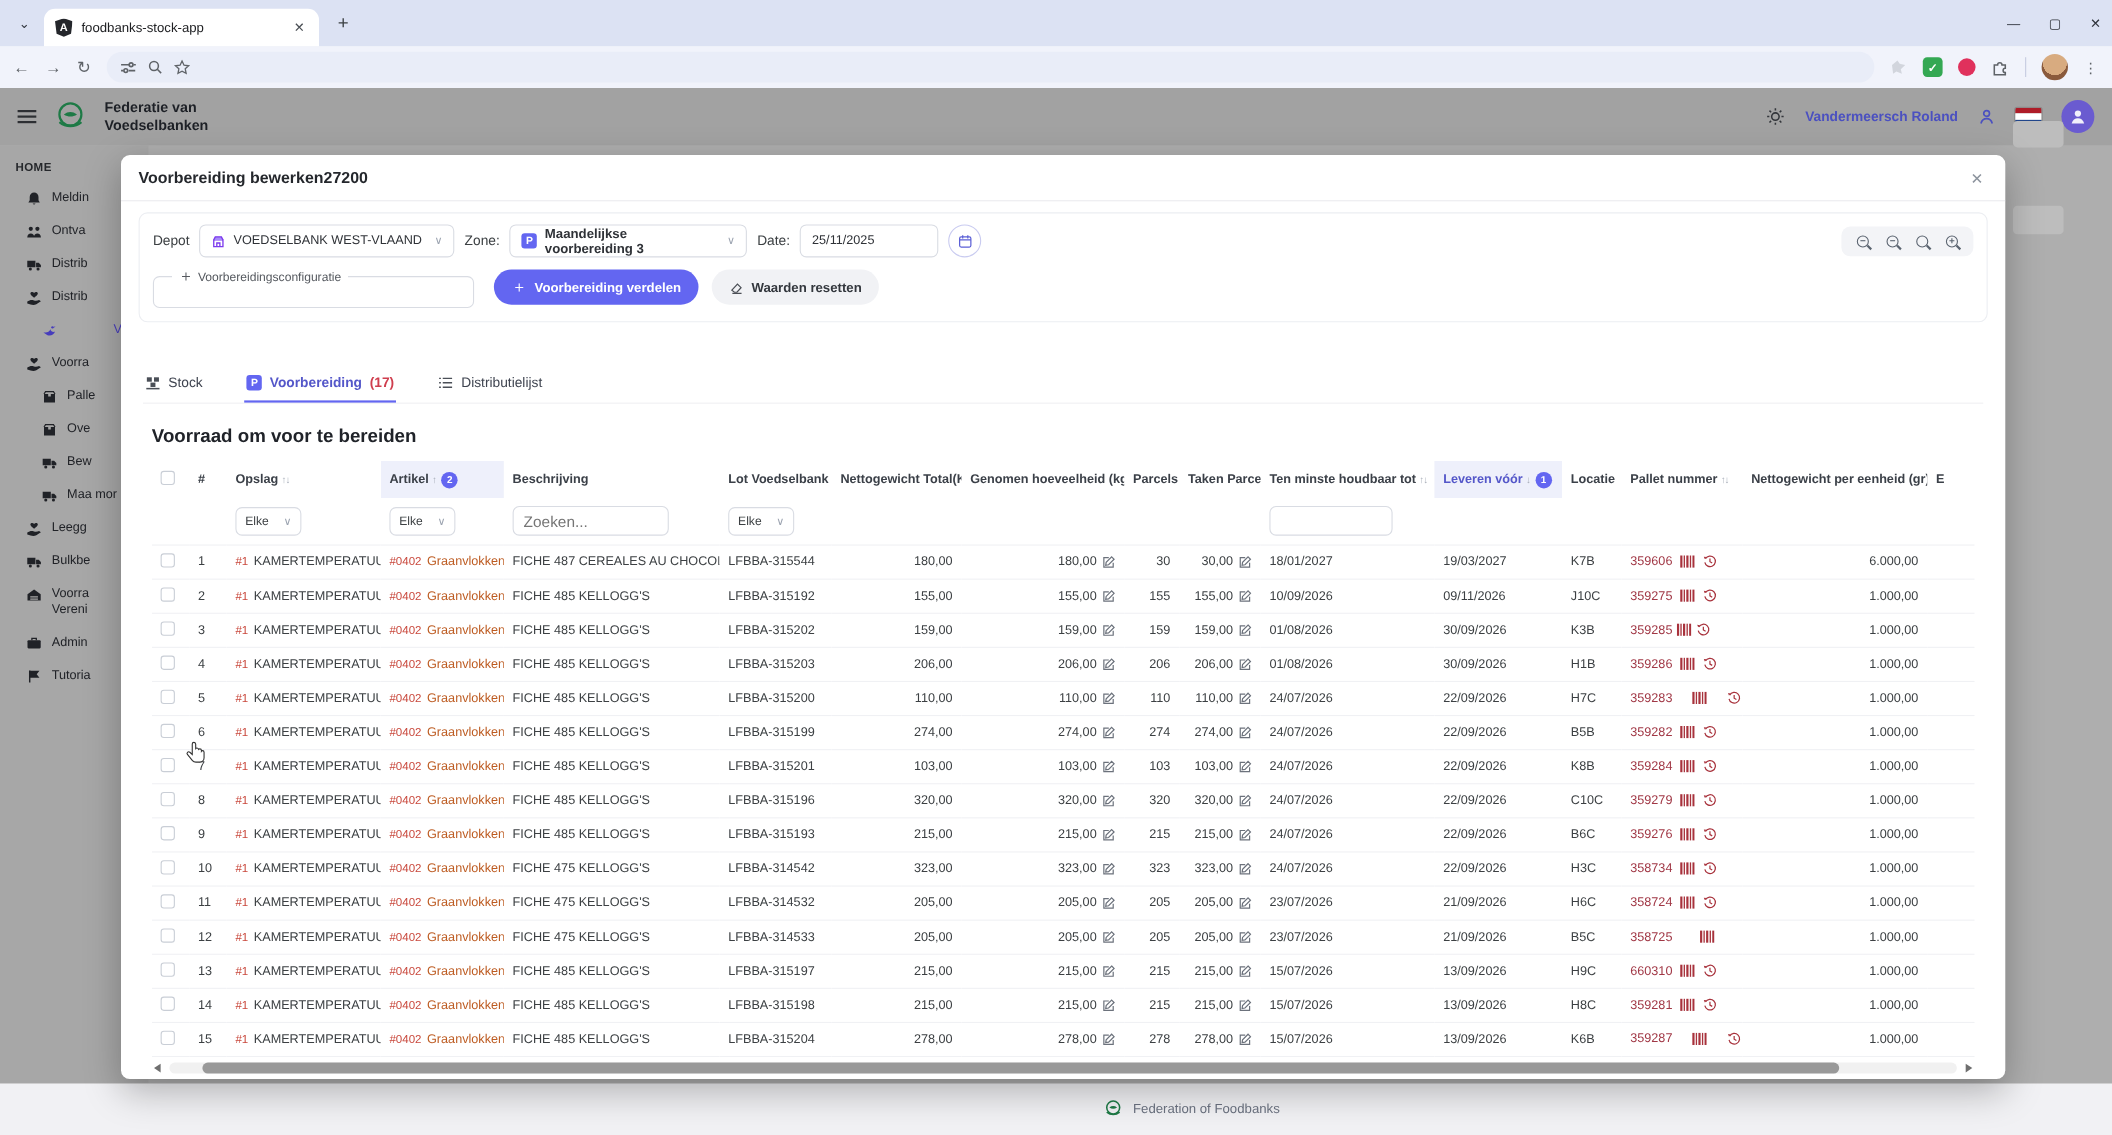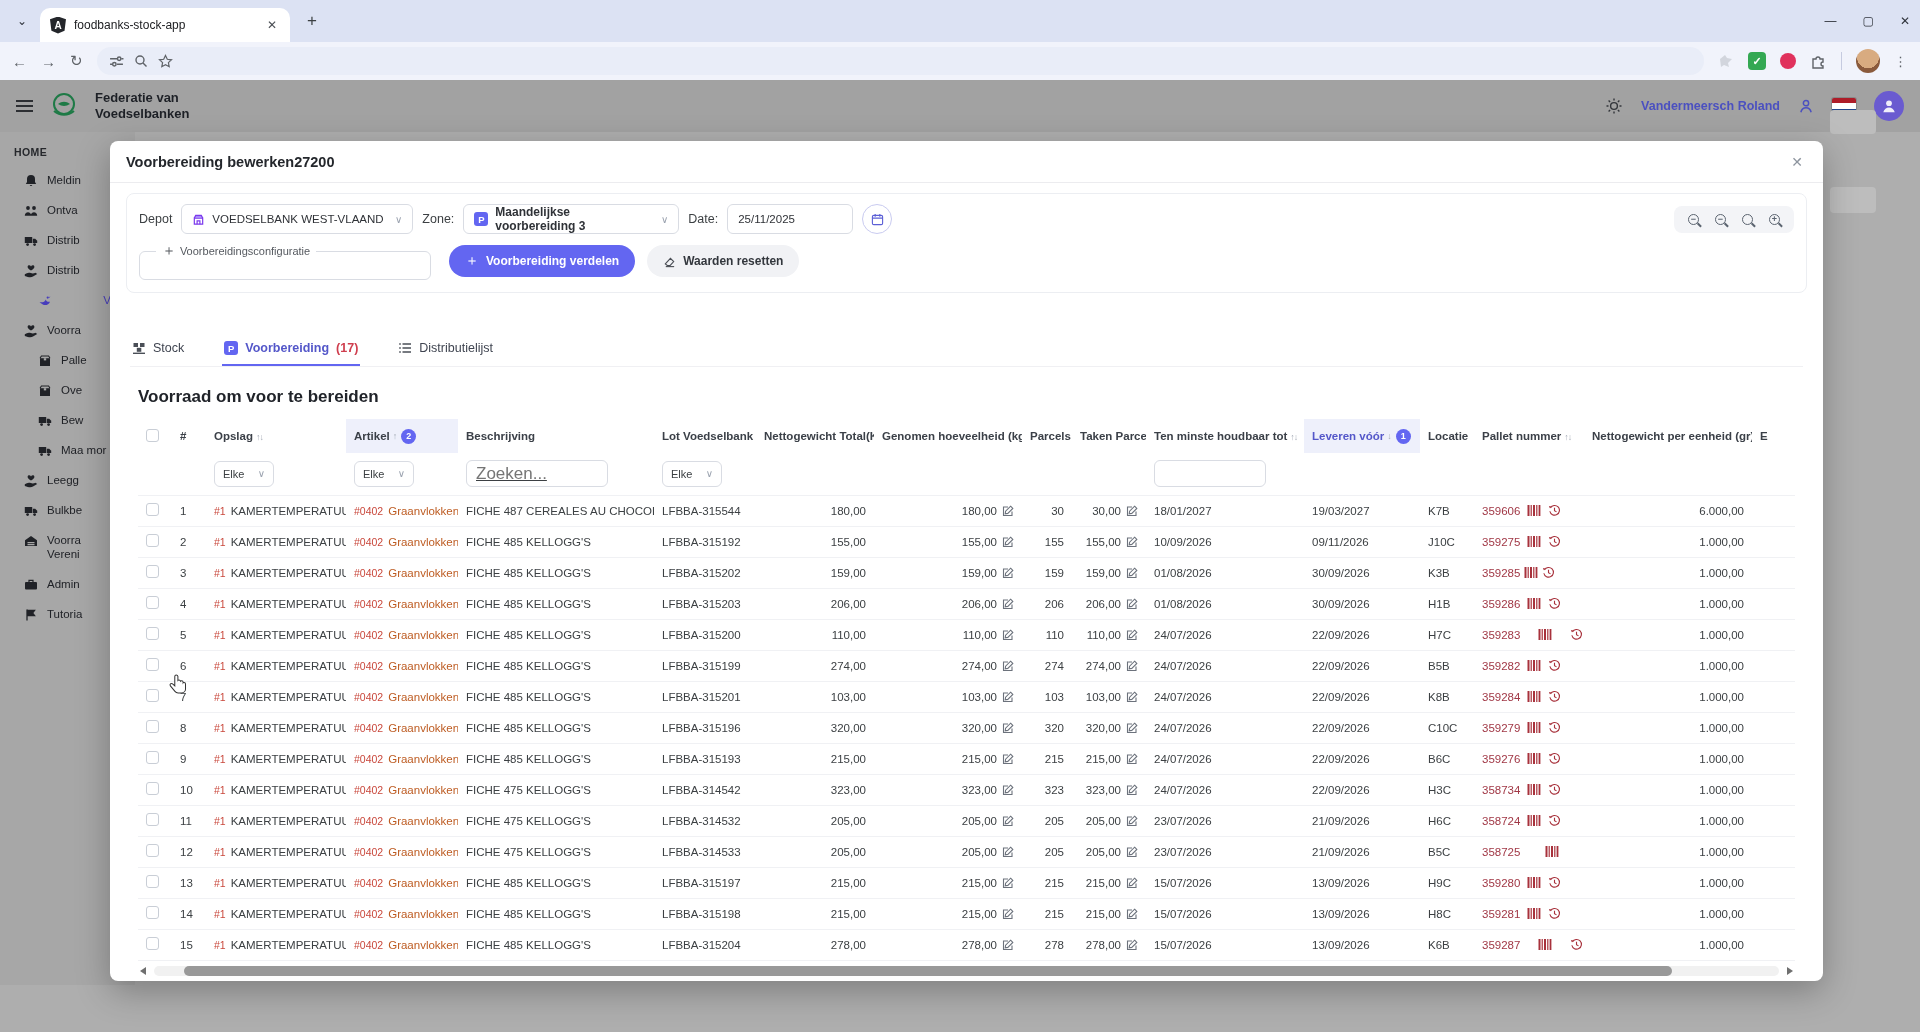--- a/index.html
+++ b/index.html
@@ -86,21 +86,21 @@
 
   .table-clip { margin:0 12px; overflow:hidden; position:relative; }
   table { border-collapse:collapse; table-layout:fixed; width:1674px; }
   thead th { height:34px; font-size:11.5px; font-weight:600; color:#3b4048; text-align:left; padding:0 8px; white-space:nowrap; overflow:hidden; }
   th.hl { background:#eef0fb; }
   th.hl.accent .h-lbl { color:#5457c9; }
   .sort { font-size:9px; color:#a7adb8; letter-spacing:-1px; margin-left:3px; }
   .badge { width:15px; height:15px; border-radius:50%; background:#6366f1; color:#fff; font-size:9px; display:inline-flex; align-items:center; justify-content:center; margin-left:5px; vertical-align:middle; }
   tr.filters td { height:42px; padding:0 8px; border-bottom:1px solid #f0f1f4; }
   .f-select { width:60px; height:26px; border:1px solid #d9dce3; border-radius:6px; display:flex; align-items:center; justify-content:space-between; padding:0 8px; font-size:11px; color:#3c4043; }
-  .f-input { width:100%; max-width:142px; height:27px; border:1px solid #d9dce3; border-radius:6px; padding:0 9px; font-size:17px; color:#3c4043; font-family:"Liberation Sans",sans-serif;text-decoration:underline; }
+  .f-input { width:100%; max-width:142px; height:27px; border:1px solid #d9dce3; border-radius:6px; padding:0 9px; font-size:14px; color:#3c4043; font-family:"Liberation Sans",sans-serif; }
   tbody td { height:31px; border-bottom:1px solid #f0f1f4; font-size:11.5px; color:#3c4043; padding:0 8px; white-space:nowrap; overflow:hidden; }
   td.num, th.num { text-align:right; }
   .cell-flex { display:flex; align-items:center; justify-content:flex-end; gap:5px; }
   .code-red { color:#c9483c; margin-right:5px; font-size:10.5px; }
   .art-name { color:#bd5b21; }
   .pallet-link { color:#a13846; }
   .cb { width:13px; height:13px; border:1.5px solid #c9ced6; border-radius:3px; background:#fff; display:inline-block; }
 
   .hscroll { margin:4px 14px 0; height:12px; position:relative; }
   .hs-arrow { position:absolute; top:2px; width:0; height:0; border-top:4px solid transparent; border-bottom:4px solid transparent; }
@@ -388,20 +388,30 @@
                 <path d="M3 2.5h7.5L8.5 5l2 2.5H3" fill="#202227"></path>
               </g>
             </svg>
           </span>
           <span class="lbl">Tutoria</span>
         </div>
       </div>
   </div>
   <div class="bg-box" style="top:30px;height:24px"></div>
   <div class="bg-box" style="top:107px;height:26px"></div>
+  <div class="app-footer">
+    <div class="footer-inner">
+      <svg width="20" height="20" viewBox="0 0 34 34">
+        <circle cx="17" cy="15" r="10" fill="none" stroke="#1e7a46" stroke-width="2.4"></circle>
+        <path d="M7 22c6 5 14 5 20 0" fill="none" stroke="#1e7a46" stroke-width="2.4"></path>
+        <path d="M11 15c4-3 8-3 12 0-4 2.5-8 2.5-12 0z" fill="#1e7a46"></path>
+      </svg>
+      <span class="footer-text">Federation of Foodbanks</span>
+    </div>
+  </div>
 </div>
 
 <div class="modal">
   <div class="modal-head">
     <div class="modal-title">Voorbereiding bewerken27200</div>
     <div class="modal-close">✕</div>
   </div>
   <div class="modal-body">
     <div class="form-panel">
       <div class="form-row">
@@ -1377,21 +1387,21 @@
                       </g>
                     </svg>
                   </span>
                 </span>
               </td>
               <td><span>15/07/2026</span></td>
               <td><span>13/09/2026</span></td>
               <td><span>H9C</span></td>
               <td>
                 <span style="display:flex;align-items:center;gap:7px">
-                  <span class="pallet-link">359280</span>
+                  <span class="pallet-link">660310</span>
                   <span>
                     <svg width="14" height="13" viewBox="0 0 14 13">
                       <g fill="#a8323c">
                         <rect x="0.5" y="1" width="2" height="11"></rect>
                         <rect x="3.6" y="1" width="1.2" height="11"></rect>
                         <rect x="6" y="1" width="2" height="11"></rect>
                         <rect x="9.2" y="1" width="1.2" height="11"></rect>
                         <rect x="11.6" y="1" width="1.8" height="11"></rect>
                       </g>
                     </svg>
@@ -1508,21 +1518,21 @@
                         <path d="M8.6 1.2l2.2 2.2-5 5-2.6.4.4-2.6z"></path>
                       </g>
                     </svg>
                   </span>
                 </span>
               </td>
               <td><span>15/07/2026</span></td>
               <td><span>13/09/2026</span></td>
               <td><span>K6B</span></td>
               <td>
-                <span style="display:flex;align-items:center;gap:18px">
+                <span style="display:flex;gap:18px">
                   <span class="pallet-link">359287</span>
                   <span>
                     <svg width="14" height="13" viewBox="0 0 14 13">
                       <g fill="#a8323c">
                         <rect x="0.5" y="1" width="2" height="11"></rect>
                         <rect x="3.6" y="1" width="1.2" height="11"></rect>
                         <rect x="6" y="1" width="2" height="11"></rect>
                         <rect x="9.2" y="1" width="1.2" height="11"></rect>
                         <rect x="11.6" y="1" width="1.8" height="11"></rect>
                       </g>

